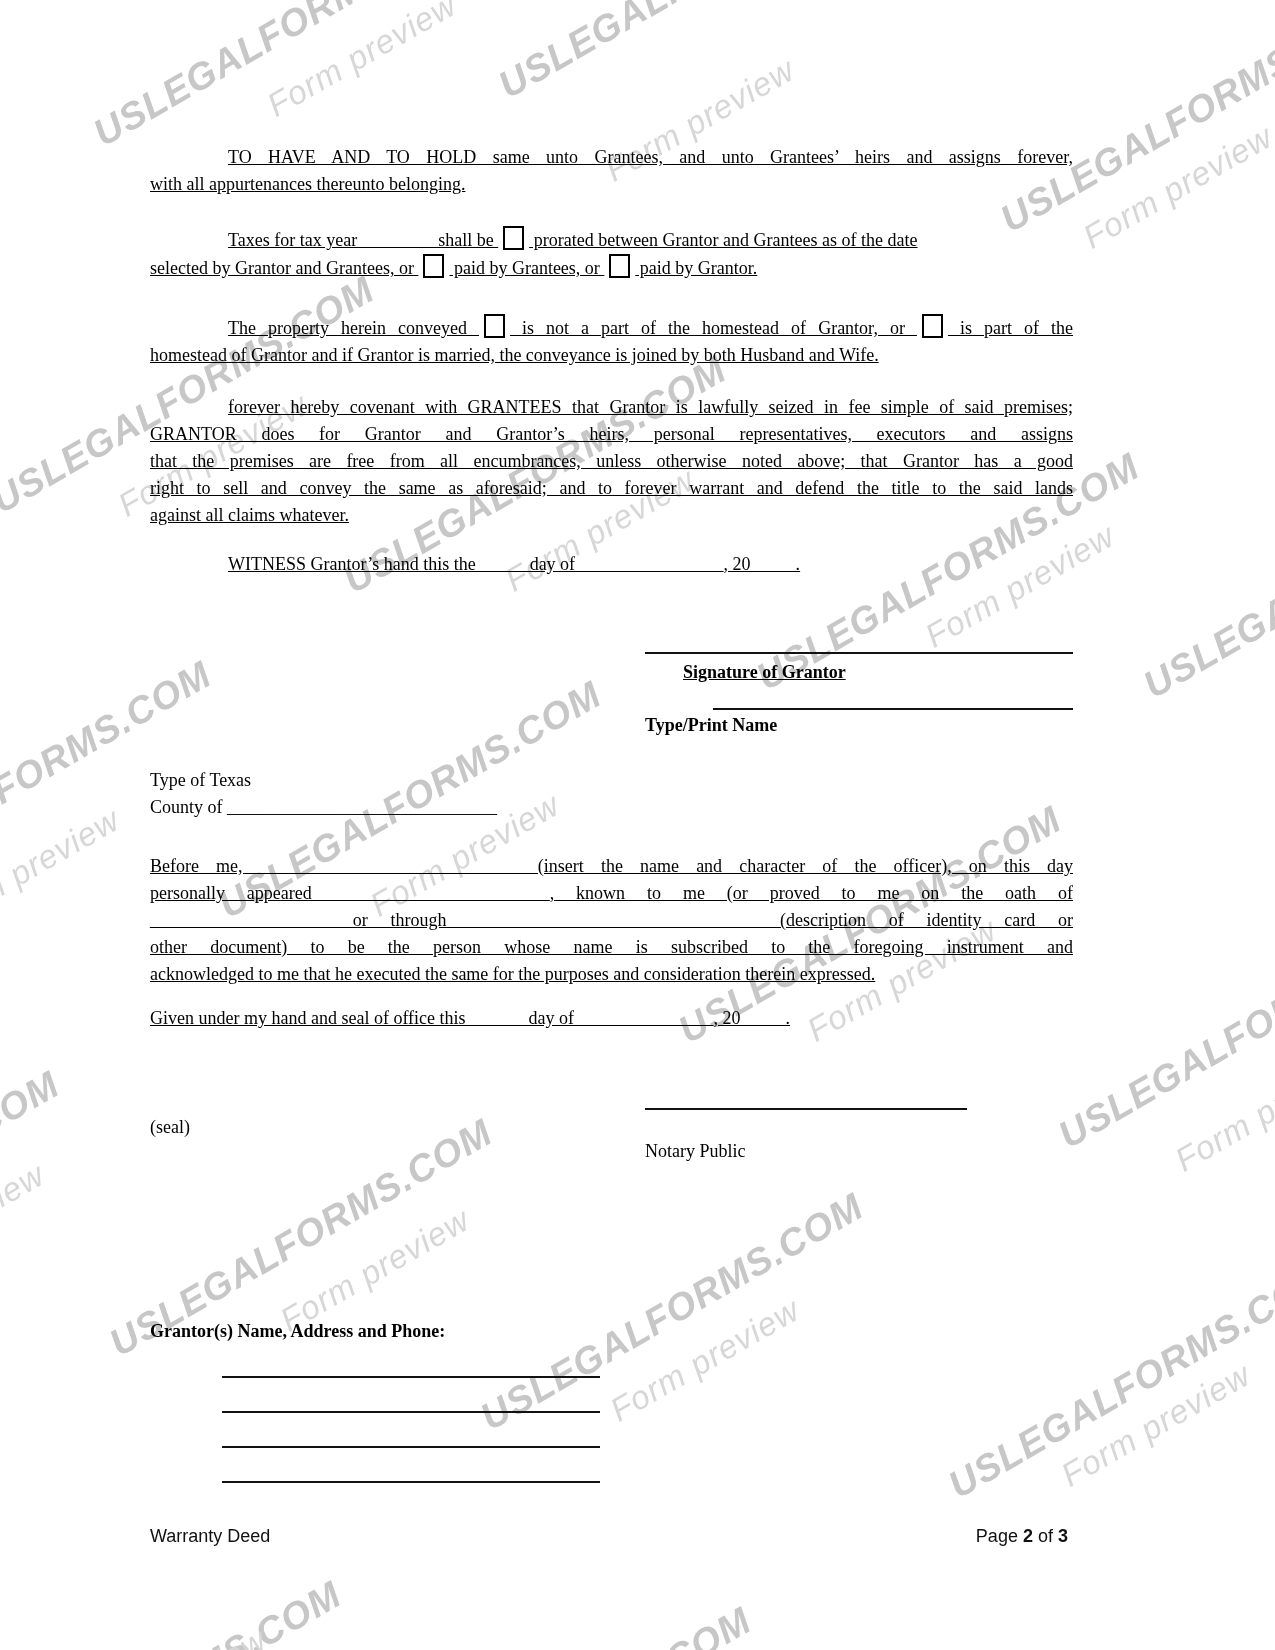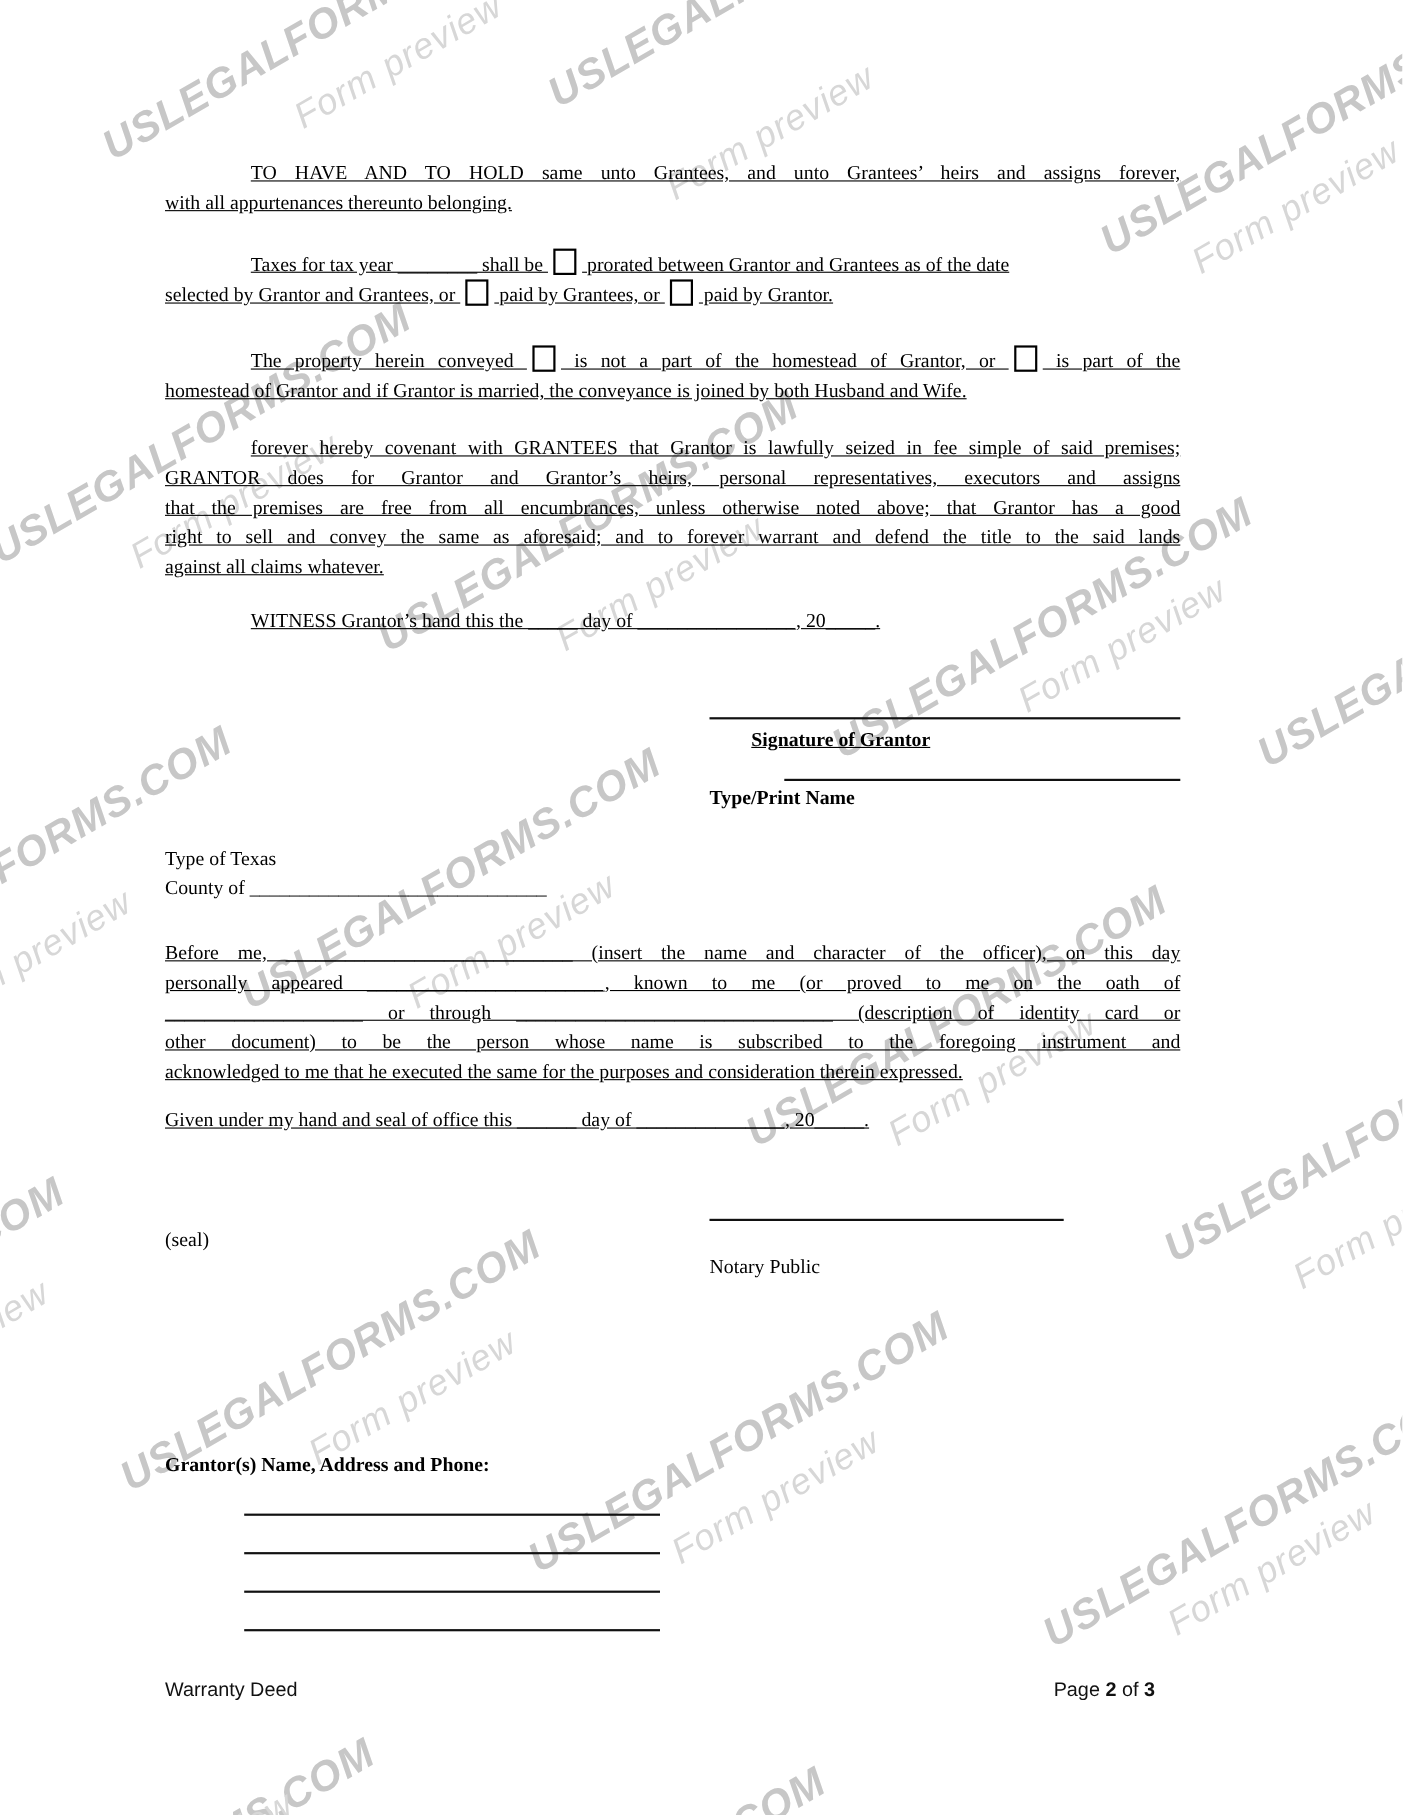--- a/index.html
+++ b/index.html
@@ -120,21 +120,21 @@
     <div class="abs bold" style="top:1318px;left:150px;">Grantor(s) Name, Address and Phone:</div>
 
     <div class="abs" style="top:1343px;left:222px;width:378px;">
         <div class="addr-line"></div>
         <div class="addr-line"></div>
         <div class="addr-line"></div>
         <div class="addr-line"></div>
       </div>
 
     <div id="footer-left" style="top:1523px;left:150px;">Warranty Deed</div>
-    <div id="footer-right" style="top:1523px;right:225px;">
+    <div id="footer-right" style="top:1523px;right:207px;">
       <span>Page</span>
       <span class="bold">2</span>
       <span>of</span>
       <span class="bold">3</span>
     </div>
 
   </div>
 </div>
 
 </body></html>

